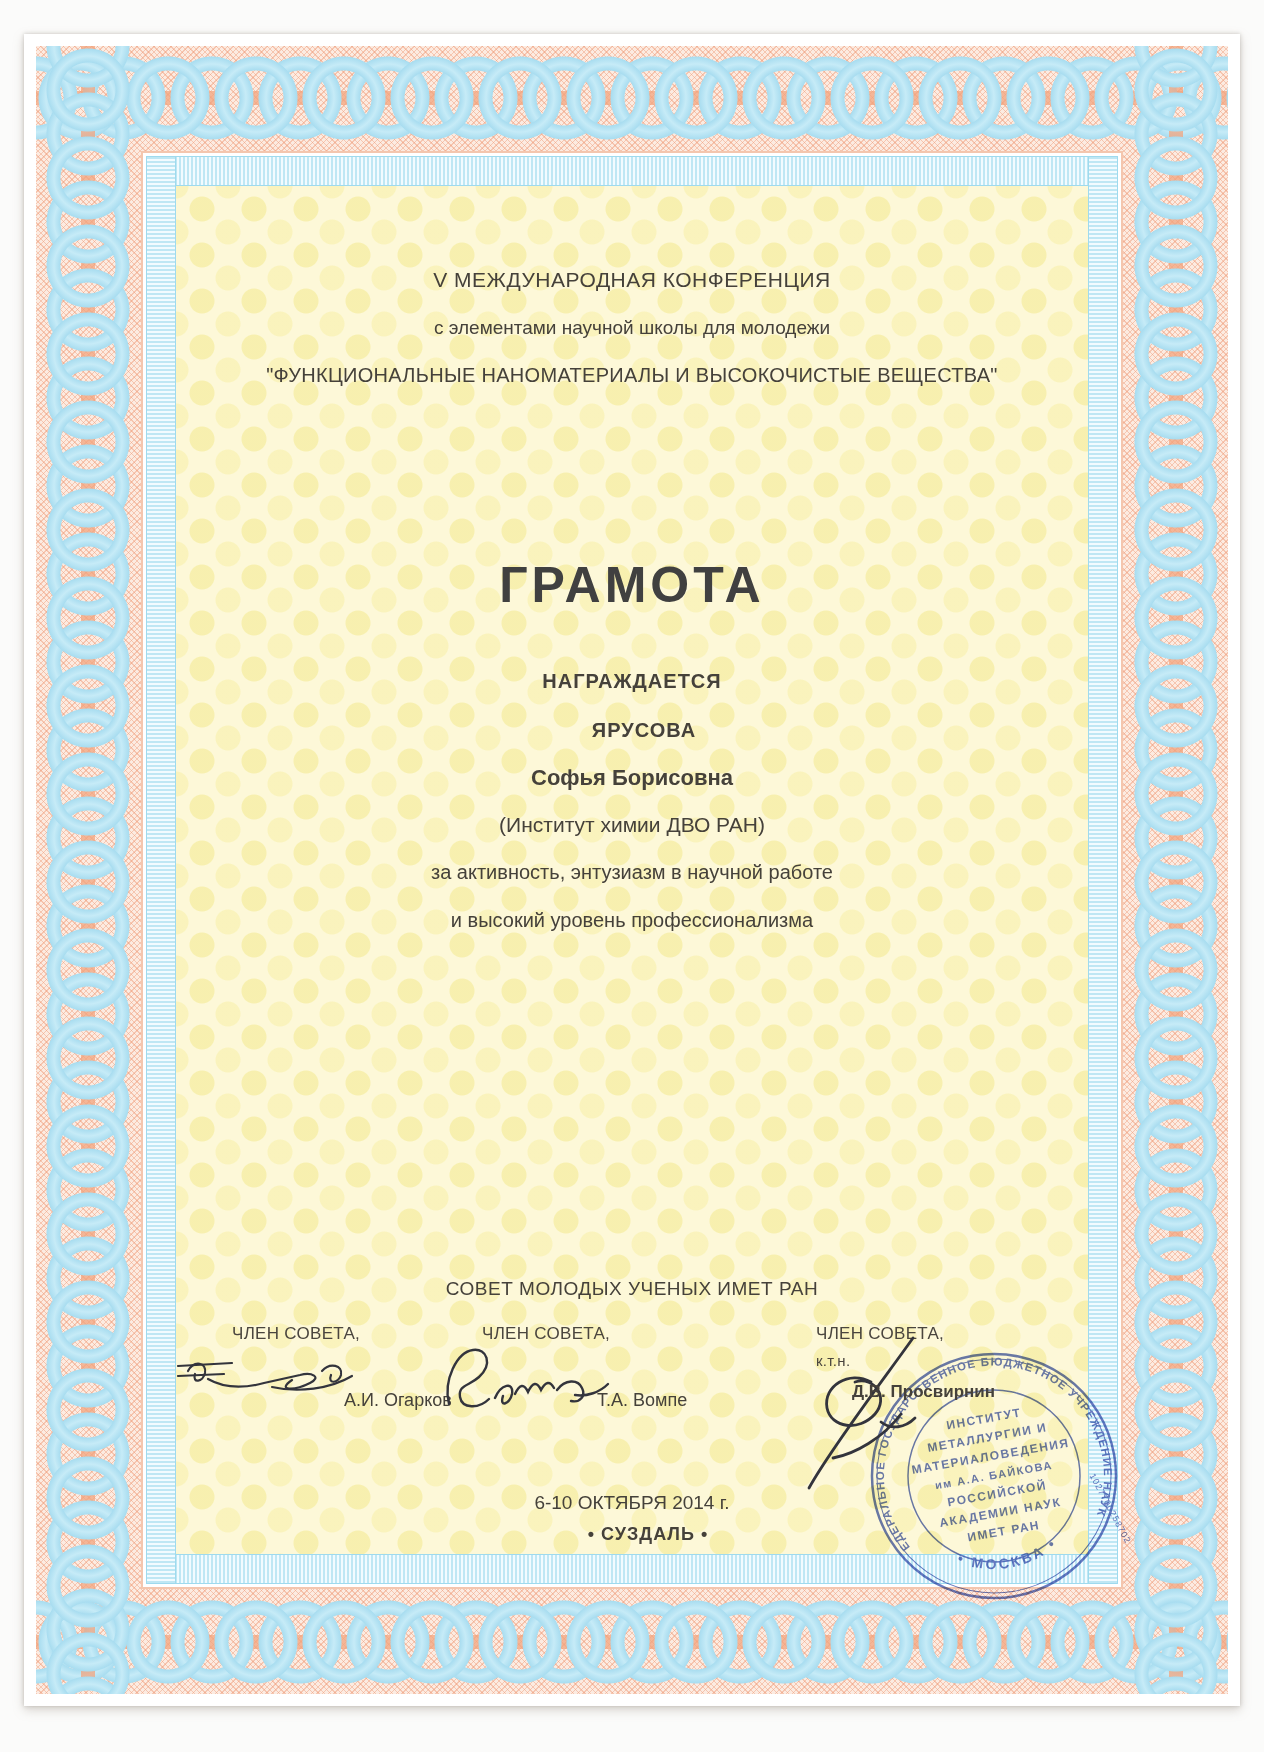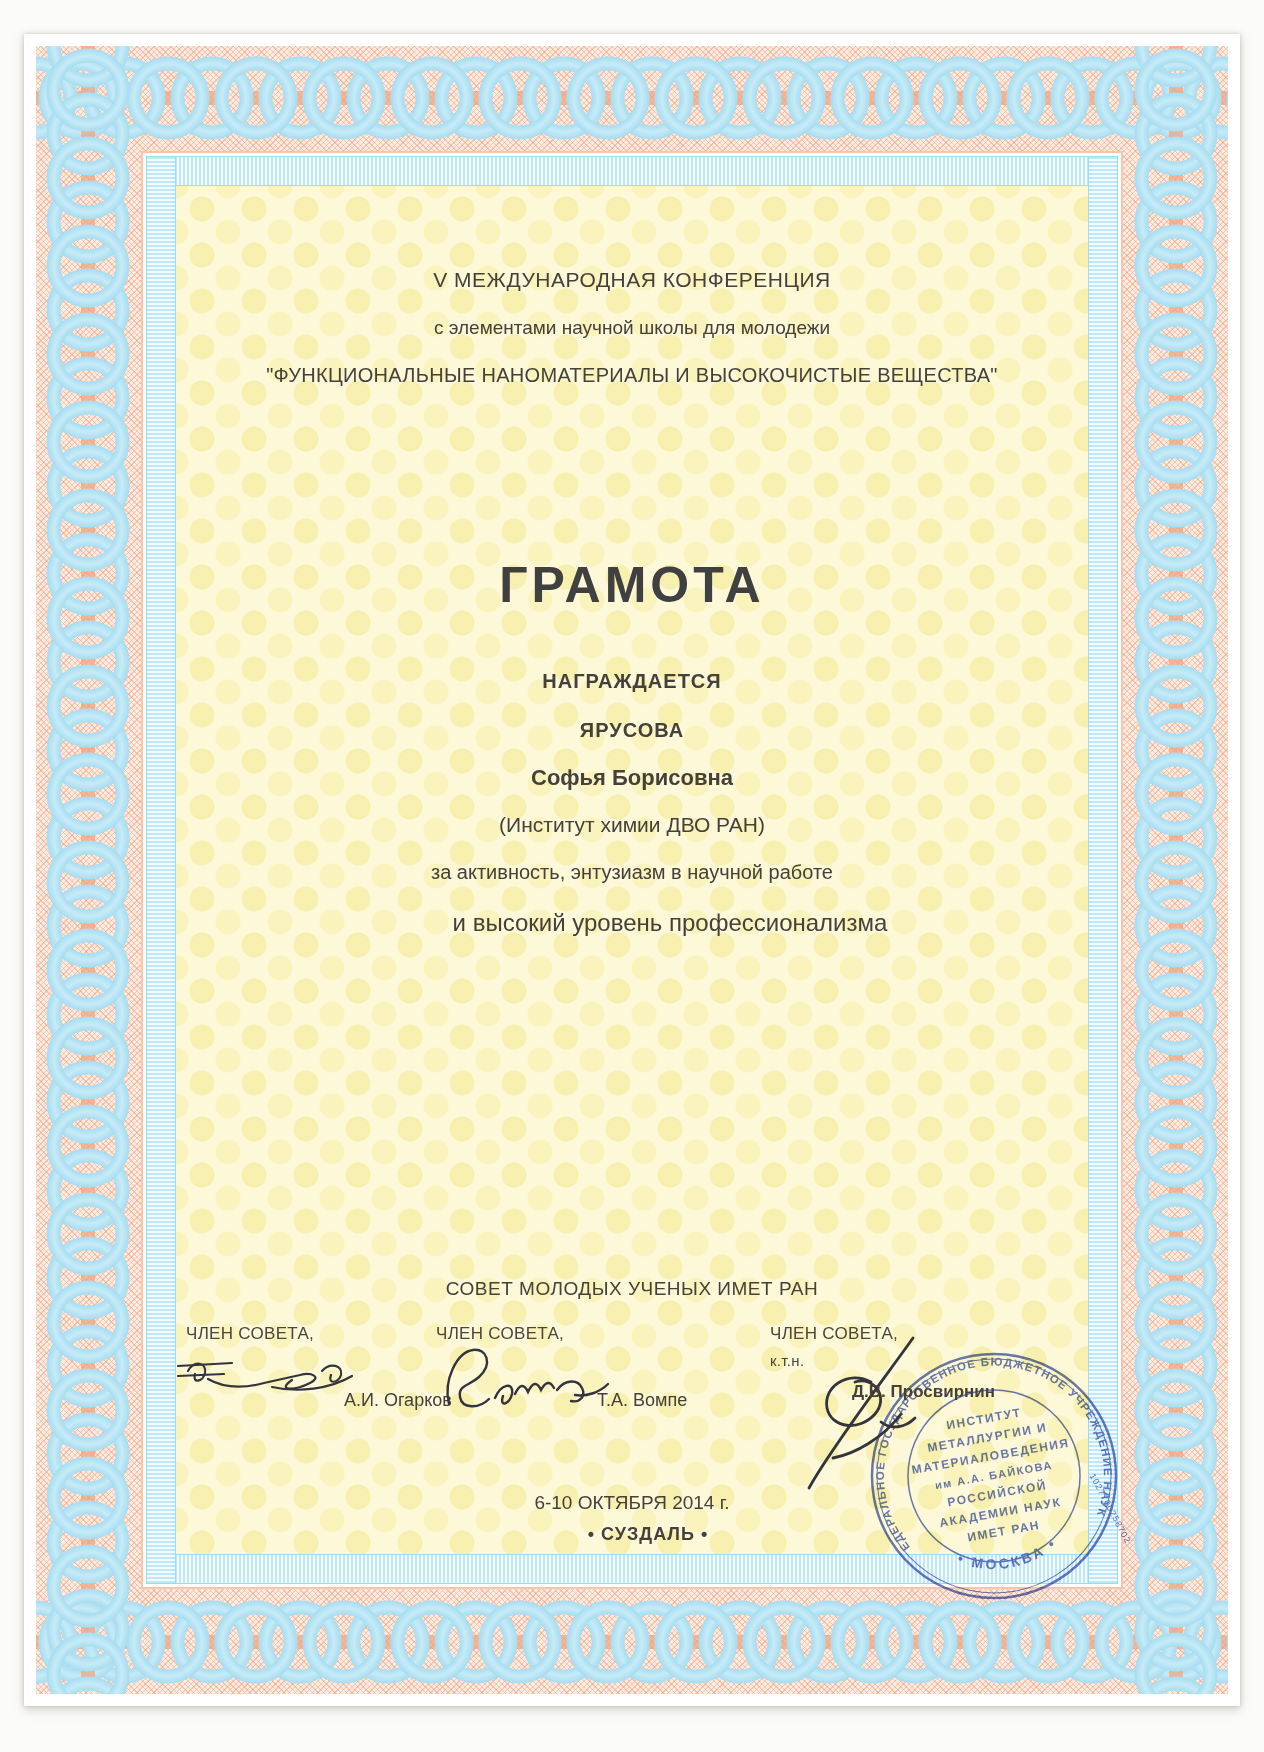--- a/index.html
+++ b/index.html
@@ -54,30 +54,30 @@
       radial-gradient(circle 14px at 50% 50%, rgba(249,242,184,.85) 0 12px, rgba(0,0,0,0) 13px);
     background-size:52px 46px;background-position:0 0,26px 23px;}
 
   
   .ctext{position:absolute;left:176px;width:912px;text-align:center;color:#45413a;}
   .t-conf1{top:268px;font-size:21px;font-weight:400;letter-spacing:.5px;}
   .t-conf2{top:317px;font-size:19px;}
   .t-conf3{top:364px;font-size:20px;font-weight:500;letter-spacing:.3px;}
   .t-title{top:556px;font-size:50px;font-weight:700;letter-spacing:4px;color:#404040;}
   .t-award{top:670px;font-size:20px;font-weight:700;letter-spacing:1px;}
-  .t-surname{top:719px;font-size:20px;font-weight:700;letter-spacing:1px;}
+  .t-surname{top:719px;font-size:20px;font-weight:700;letter-spacing:1px;padding-left:12px;}
   .t-given{top:765px;font-size:22px;font-weight:700;}
   .t-affil{top:813px;font-size:21px;}
   .t-cit1{top:861px;font-size:20px;}
-  .t-cit2{top:909px;font-size:24px;padding-left:38px;}
+  .t-cit2{top:909px;font-size:20px;}
   .t-issuer{top:1278px;font-size:19px;font-weight:500;letter-spacing:.5px;}
   .t-date{top:1492px;font-size:19px;font-weight:500;}
   .t-place{top:1524px;font-size:18px;font-weight:700;letter-spacing:1px;padding-left:16px;}
 
-  .lbl{position:absolute;font-size:17px;font-weight:500;color:#4a453e;letter-spacing:.3px;}
+  .lbl{position:absolute;font-size:17px;font-weight:500;color:#4a453e;letter-spacing:.3px;margin-left:46px;}
   .sig-name{position:absolute;font-size:18px;color:#45413a;}
   .sig-svg{position:absolute;}
   .stamp{position:absolute;left:860px;top:1342px;width:268px;height:268px;
          transform:rotate(-10deg);opacity:.85;mix-blend-mode:multiply;}
 </style>
 </head>
 <body>
 
 <div class="page">
 

